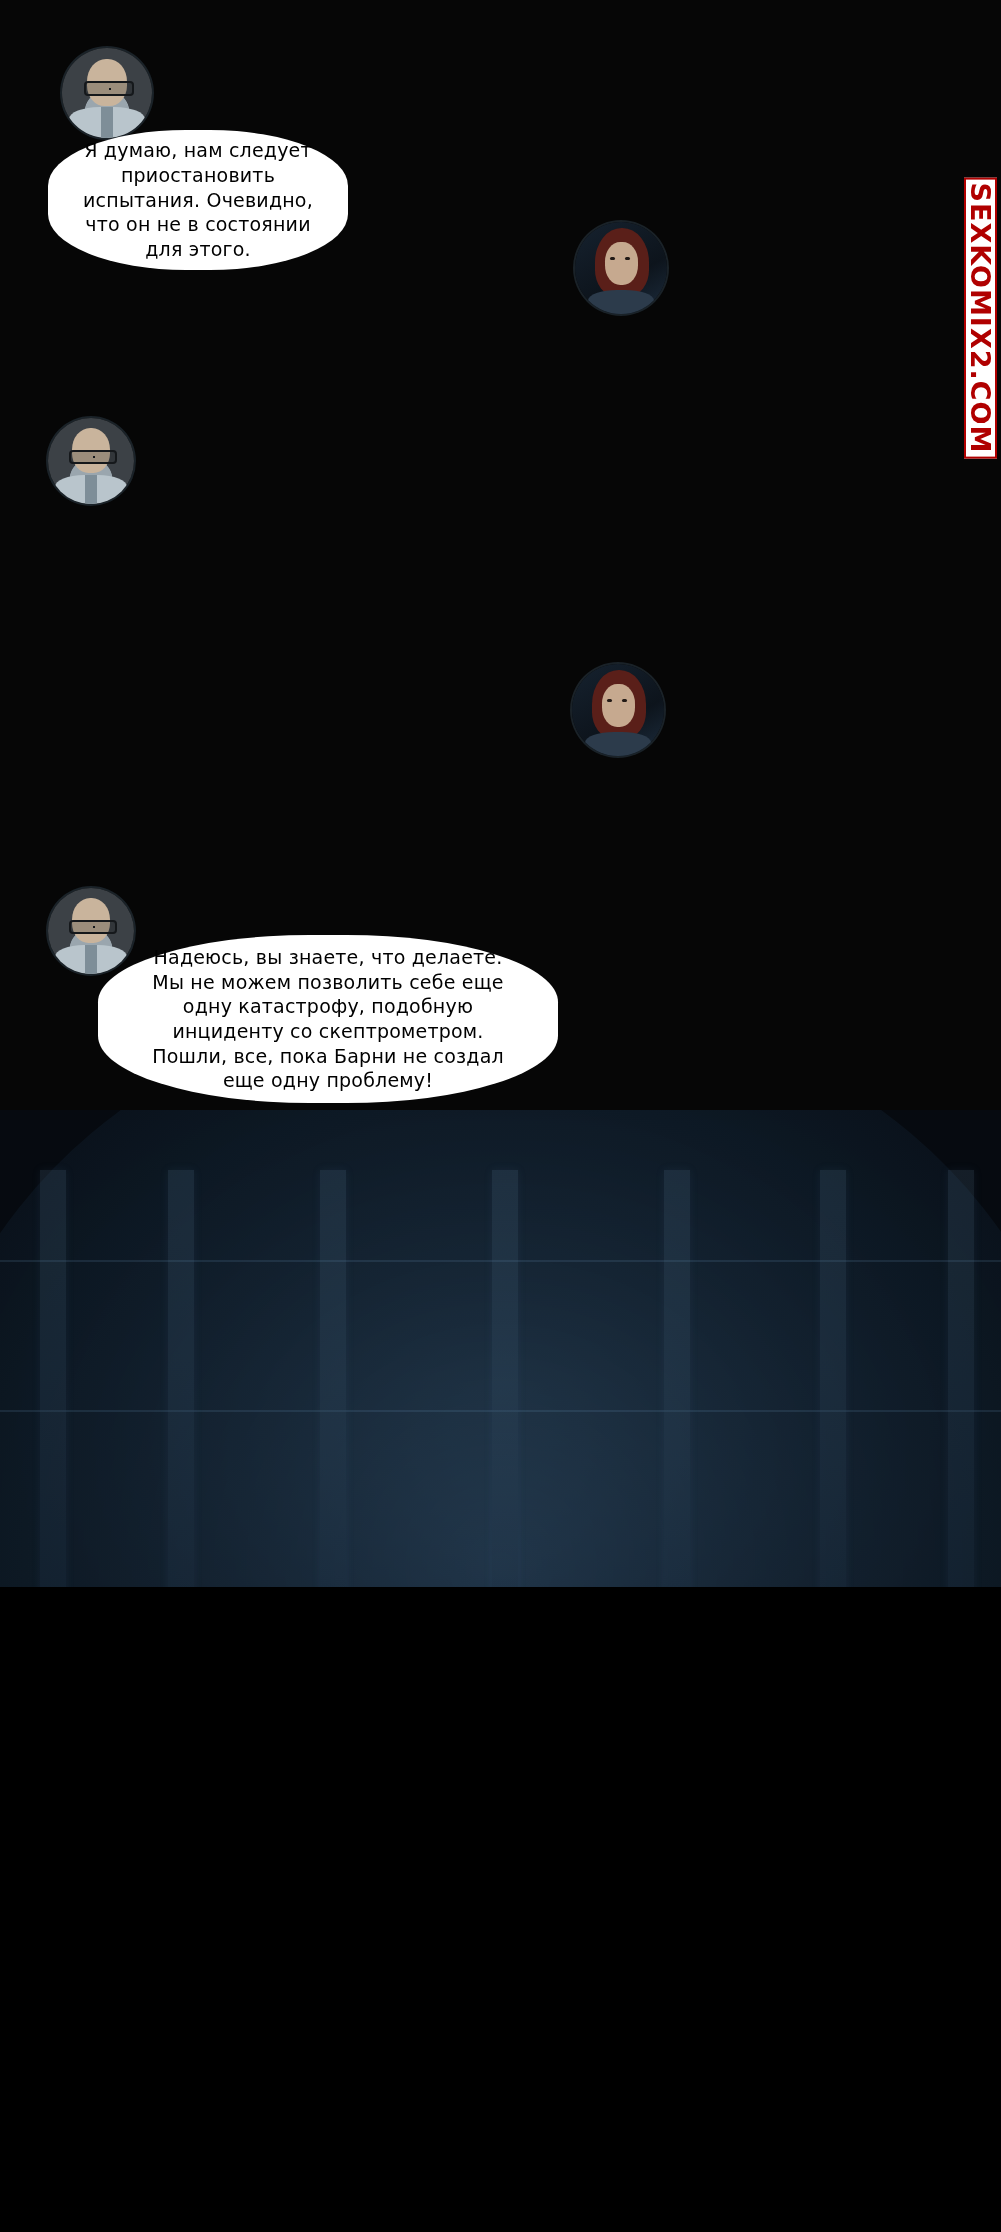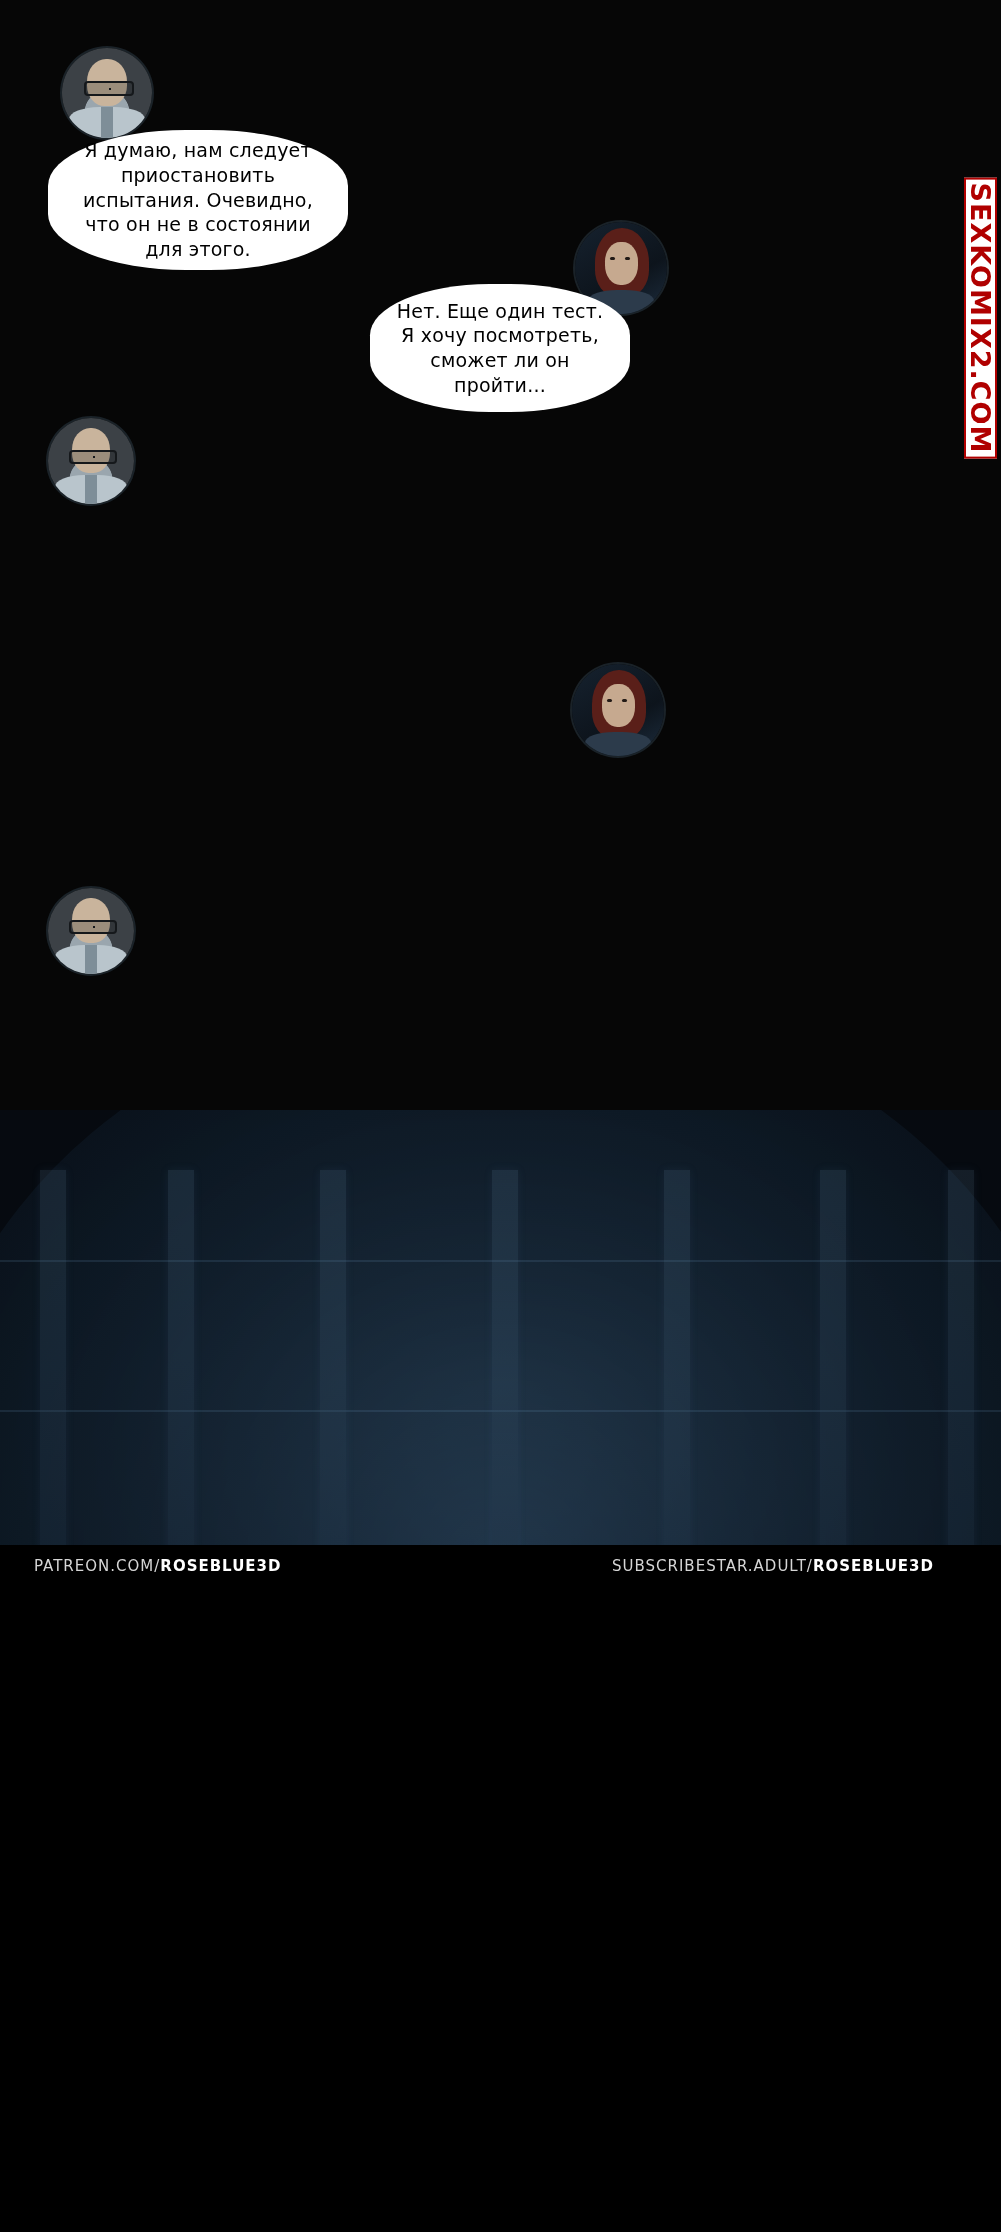--- a/index.html
+++ b/index.html
@@ -337,26 +337,20 @@
         <div class="eye l"></div>
         <div class="eye r"></div>
         <div class="body"></div>
       </div>
     </div>
 
     <div class="watermark">
       <span>SEXKOMIX2.COM</span>
     </div>
 
-    <div class="bubble" style="left:370px; top:284px; width:260px; height:128px; font-size:19px;">
-      <span class="txt">Нет. Еще один тест.
-Я хочу посмотреть,
-сможет ли он
-пройти...</span>
-    </div>
 
     <div class="avatar av-sci" style="left:48px; top:418px; width:86px; height:86px;">
       <div class="face">
         <div class="coat"></div>
         <div class="head"></div>
         <div class="glasses"></div>
       </div>
     </div>
 
 
@@ -372,20 +366,28 @@
 
 
     <div class="avatar av-sci" style="left:48px; top:888px; width:86px; height:86px;">
       <div class="face">
         <div class="coat"></div>
         <div class="head"></div>
         <div class="glasses"></div>
       </div>
     </div>
 
+    <div class="bubble" style="left:98px; top:935px; width:460px; height:168px; font-size:19px;">
+      <span class="txt">Надеюсь, вы знаете, что делаете.
+Мы не можем позволить себе еще
+одну катастрофу, подобную
+инциденту со скептрометром.
+Пошли, все, пока Барни не создал
+еще одну проблему!</span>
+    </div>
   </div>
 
   <div class="scene">
     <div class="dome"></div>
 
     <div class="ring-light" style="top:150px;"></div>
     <div class="ring-light" style="top:300px;"></div>
 
     <div class="pillar" style="left:40px;"></div>
     <div class="pillar" style="left:168px;"></div>
@@ -408,22 +410,14 @@
       <div class="fig-legs"></div>
       <div class="fig-body"></div>
       <div class="fig-arm"></div>
       <div class="fig-head"></div>
       <div class="fig-hair"></div>
     </div>
 
     <div class="zzz">*z z z*</div>
   </div>
 
-  <div class="footer">
-    <div class="left">
-      <span>PATREON.COM/</span><b>ROSEBLUE3D</b>
-    </div>
-    <div class="right">
-      <span>SUBSCRIBESTAR.ADULT/</span><b>ROSEBLUE3D</b>
-    </div>
-  </div>
 
 </div>
 
 </body></html>

